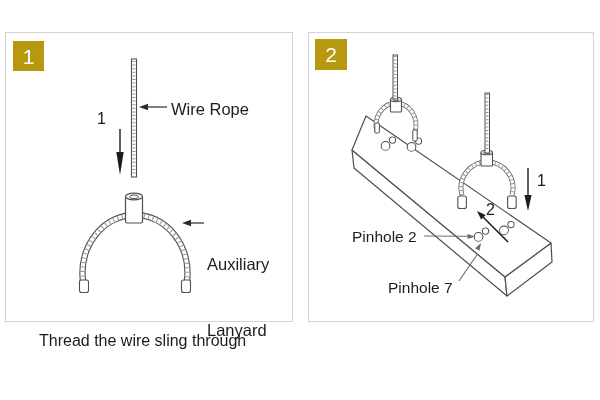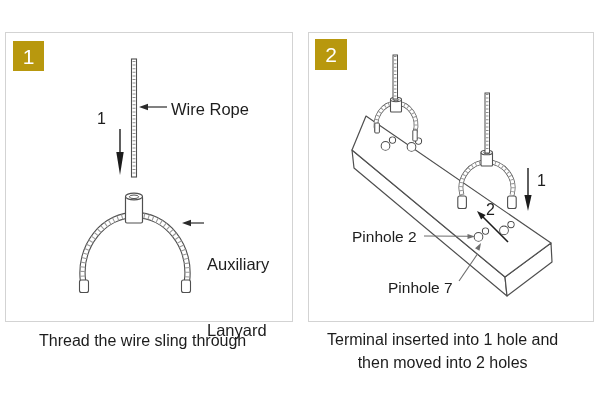--- a/index.html
+++ b/index.html
@@ -155,18 +155,14 @@
   </div>
   <div class="lbl lbl-md" style="left:171px;top:98px;">Wire Rope</div>
   <div class="caption" style="left:39px;top:330px;">
     <div>Thread the wire sling through</div>
   </div>
 
   <div class="lbl lbl-sm" style="left:537px;top:170px;">1</div>
   <div class="lbl lbl-sm" style="left:486px;top:199px;">2</div>
   <div class="lbl lbl-ph" style="left:352px;top:226px;">Pinhole 2</div>
   <div class="lbl lbl-ph" style="left:388px;top:277px;">Pinhole 7</div>
-  <div class="caption" style="left:327px;top:329px;">
-    <div>Terminal inserted into 1 hole and</div>
-    <div>then moved into 2 holes</div>
-  </div>
 
 </div>
 
 </body></html>

